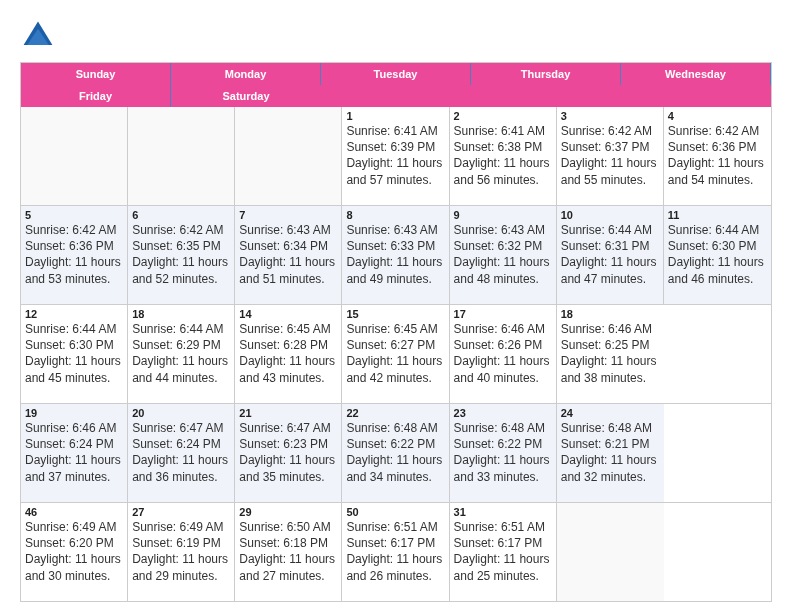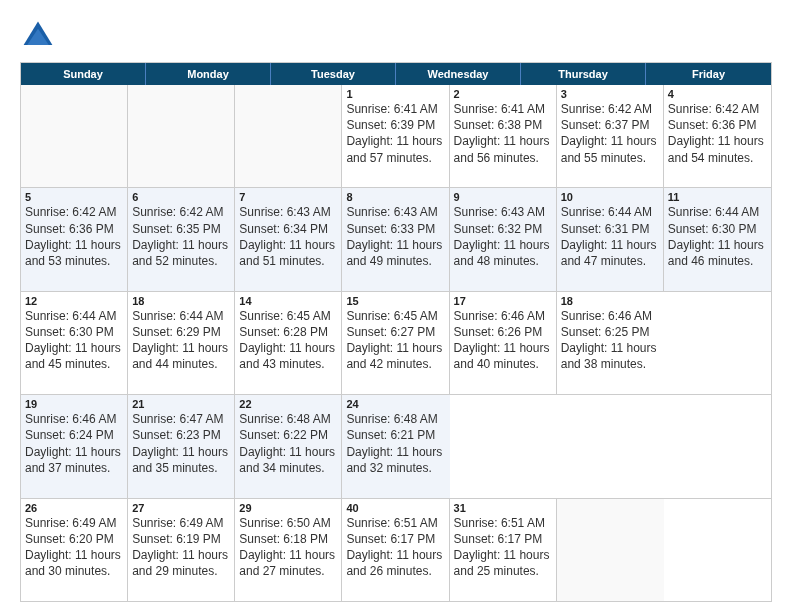--- a/index.html
+++ b/index.html
@@ -54,22 +54,22 @@
       margin-top: 2px;
     }
     .calendar {
       flex: 1;
       display: flex;
       flex-direction: column;
       border: 1px solid #ccc;
     }
     .cal-header-row {
       display: grid;
-      grid-template-columns: repeat(6, 1fr);
-      background: #0c4a6e;
+      grid-template-columns: repeat(5, 1fr);
+      background: #ec4899;
     }
     .cal-header-cell {
       color: #fff;
       font-size: 11px;
       font-weight: bold;
       text-align: center;
       padding: 5px 2px;
       border-right: 1px solid #4a7fc0;
     }
     .cal-header-cell:last-child { border-right: none; }
@@ -128,23 +128,24 @@
       <div class="month-title"></div>
       <div class="location-title"></div>
     </div>
   </div>
 
   <div class="calendar">
     <div class="cal-header-row" id="cal-header">
         <div class="cal-header-cell">Sunday</div>
         <div class="cal-header-cell">Monday</div>
         <div class="cal-header-cell">Tuesday</div>
+        <div class="cal-header-cell">Thursday</div>
         <div class="cal-header-cell">Wednesday</div>
-        <div class="cal-header-cell">Thursday</div>
         <div class="cal-header-cell">Friday</div>
+        <div class="cal-header-cell">Saturday</div>
       </div>
     <div class="cal-body" id="cal-body">
         <div class="cal-row">
           <div class="cal-cell empty"></div>
           <div class="cal-cell empty"></div>
           <div class="cal-cell empty"></div>
           <div class="cal-cell">
             <div class="day-num">1</div>
             <div class="cell-text">Sunrise: 6:41 AM
 Sunset: 6:39 PM
@@ -252,59 +253,71 @@
           </div>
         </div>
         <div class="cal-row">
           <div class="cal-cell alt-row">
             <div class="day-num">19</div>
             <div class="cell-text">Sunrise: 6:46 AM
 Sunset: 6:24 PM
 Daylight: 11 hours and 37 minutes.</div>
           </div>
           <div class="cal-cell alt-row">
+            <div class="day-num">20</div>
+            <div class="cell-text">Sunrise: 6:47 AM
+Sunset: 6:24 PM
+Daylight: 11 hours and 36 minutes.</div>
+          </div>
+          <div class="cal-cell alt-row">
             <div class="day-num">21</div>
             <div class="cell-text">Sunrise: 6:47 AM
 Sunset: 6:23 PM
 Daylight: 11 hours and 35 minutes.</div>
           </div>
           <div class="cal-cell alt-row">
             <div class="day-num">22</div>
             <div class="cell-text">Sunrise: 6:48 AM
 Sunset: 6:22 PM
 Daylight: 11 hours and 34 minutes.</div>
           </div>
           <div class="cal-cell alt-row">
+            <div class="day-num">23</div>
+            <div class="cell-text">Sunrise: 6:48 AM
+Sunset: 6:22 PM
+Daylight: 11 hours and 33 minutes.</div>
+          </div>
+          <div class="cal-cell alt-row">
             <div class="day-num">24</div>
             <div class="cell-text">Sunrise: 6:48 AM
 Sunset: 6:21 PM
 Daylight: 11 hours and 32 minutes.</div>
           </div>
         </div>
         <div class="cal-row">
           <div class="cal-cell">
-            <div class="day-num">26</div>
+            <div class="day-num">46</div>
             <div class="cell-text">Sunrise: 6:49 AM
 Sunset: 6:20 PM
 Daylight: 11 hours and 30 minutes.</div>
           </div>
           <div class="cal-cell">
             <div class="day-num">27</div>
             <div class="cell-text">Sunrise: 6:49 AM
 Sunset: 6:19 PM
 Daylight: 11 hours and 29 minutes.</div>
           </div>
           <div class="cal-cell">
             <div class="day-num">29</div>
             <div class="cell-text">Sunrise: 6:50 AM
 Sunset: 6:18 PM
 Daylight: 11 hours and 27 minutes.</div>
           </div>
           <div class="cal-cell">
-            <div class="day-num">40</div>
+            <div class="day-num">50</div>
             <div class="cell-text">Sunrise: 6:51 AM
 Sunset: 6:17 PM
 Daylight: 11 hours and 26 minutes.</div>
           </div>
           <div class="cal-cell">
             <div class="day-num">31</div>
             <div class="cell-text">Sunrise: 6:51 AM
 Sunset: 6:17 PM
 Daylight: 11 hours and 25 minutes.</div>
           </div>

